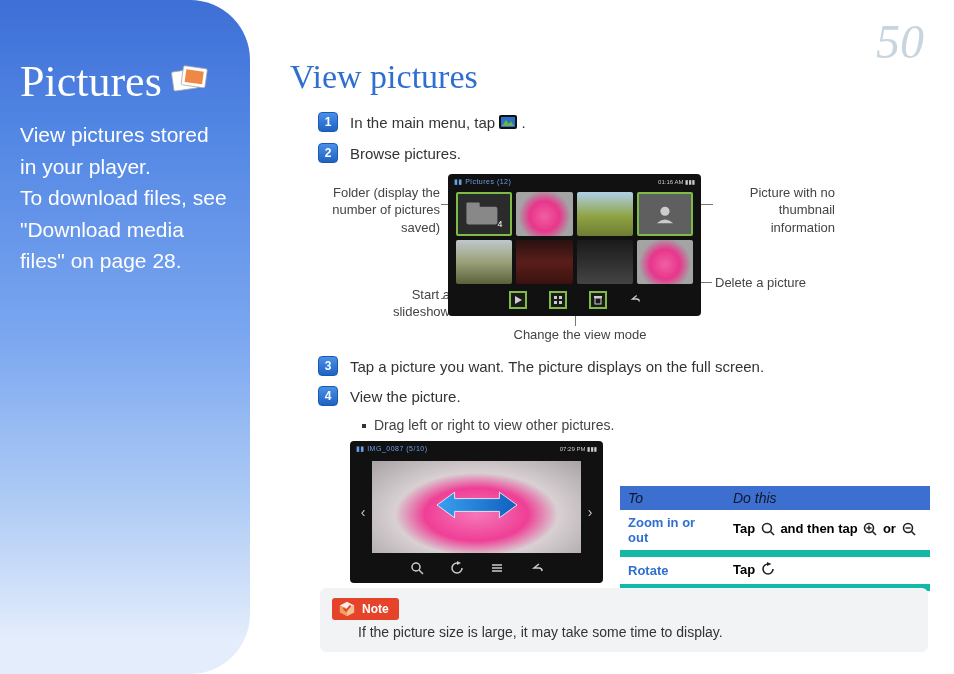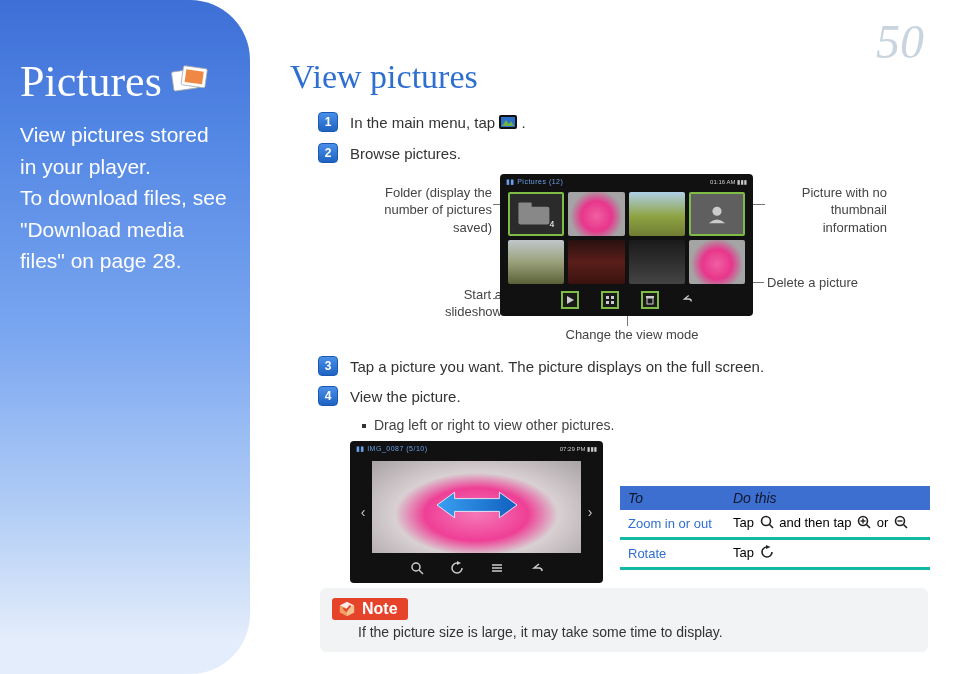--- a/index.html
+++ b/index.html
@@ -31,21 +31,21 @@
     width: 20px; height: 20px; flex: 0 0 20px; border-radius: 4px;
     background: linear-gradient(180deg,#4a8fe8 0%, #1e63c2 100%);
     color: #fff; font-size: 12px; font-weight: bold;
     display: flex; align-items: center; justify-content: center;
     border: 1px solid #1959b0;
   }
   .step .txt { flex: 1; line-height: 1.5; }
   .sub { margin: 2px 0 6px 72px; font-size: 14px; color: #444; }
   .sub .bullet { display:inline-block; width:4px; height:4px; background:#333; vertical-align: middle; margin-right:8px; }
 
-  .screen1-wrap { position: relative; margin: 4px 0 12px 92px; height: 170px; }
+  .screen1-wrap { position: relative; margin: 4px 0 12px 40px; height: 170px; }
   .screen1 {
     position: absolute; left: 118px; top: 0;
     width: 253px; height: 142px; background: #111; border-radius: 4px; overflow: hidden;
   }
   .screen1 .topbar { height: 16px; display: flex; align-items: center; justify-content: space-between; padding: 0 6px; }
   .screen1 .topbar .left { font-size: 7px; color: #6aa0e8; letter-spacing: 0.5px; }
   .screen1 .topbar .right { font-size: 6px; color: #ccc; }
   .screen1 .grid { display: grid; grid-template-columns: repeat(4, 1fr); grid-template-rows: repeat(2, 1fr); gap: 4px; padding: 2px 8px 2px 8px; height: 96px; }
   .screen1 .thumb { background: #333; border-radius: 2px; position: relative; overflow: hidden; }
   .screen1 .thumb.folder { background: #2b2b2b; border: 2px solid #7fbc45; }
@@ -77,31 +77,31 @@
   .screen2 .nav { position:absolute; top:50%; width:18px; height:30px; transform:translateY(-50%); display:flex; align-items:center; justify-content:center; color:#ccc; font-size:14px;}
   .screen2 .nav.l { left:4px; } .screen2 .nav.r { right:4px; }
   .screen2 .arrow svg { width: 80px; height: 36px; }
   .screen2 .botbar { position:absolute; bottom:0; left:0; right:0; height: 26px; display: flex; align-items: center; justify-content: center; gap: 26px; }
   .screen2 .botbar svg { width: 14px; height: 14px; }
 
   .table-wrap { position: absolute; left: 620px; top: 486px; width: 310px; font-size: 13px; }
   .table-wrap table { width: 100%; border-collapse: collapse; }
   .table-wrap th { background: #3d6fd0; color: #0f172a; text-align: left; font-weight: normal; font-style: italic; padding: 4px 8px; font-size: 14px; }
   .table-wrap th:first-child { width: 105px; }
-  .table-wrap td { padding: 5px 8px; border-bottom: 3px solid #14b8a6; vertical-align: middle; }
+  .table-wrap td { padding: 5px 8px; border-bottom: 7px solid #14b8a6; vertical-align: middle; font-weight: bold; }
   .table-wrap td:first-child { color: #2f6fd0; }
   .table-wrap .icon-inline { display:inline-block; vertical-align: middle; margin: 0 2px; }
 
   .note-box {
     position: absolute; left: 320px; top: 588px; width: 608px;
     background: #f2f3f4; border-radius: 6px; padding: 10px 12px 12px 12px;
   }
   .note-badge {
     display: inline-flex; align-items: center; gap: 6px;
-    background: #e5442b; color: #fff; font-size: 16px; font-weight: bold;
+    background: #e5442b; color: #fff; font-size: 12px; font-weight: bold;
     padding: 2px 10px 2px 6px; border-radius: 3px; margin-bottom: 4px;
   }
   .note-badge svg { width: 18px; height: 18px; }
   .note-text { font-size: 14px; color: #333; margin-left: 26px; }
 
   .inline-icon { display:inline-block; vertical-align: middle; }
 </style>
 </head>
 <body>
 

